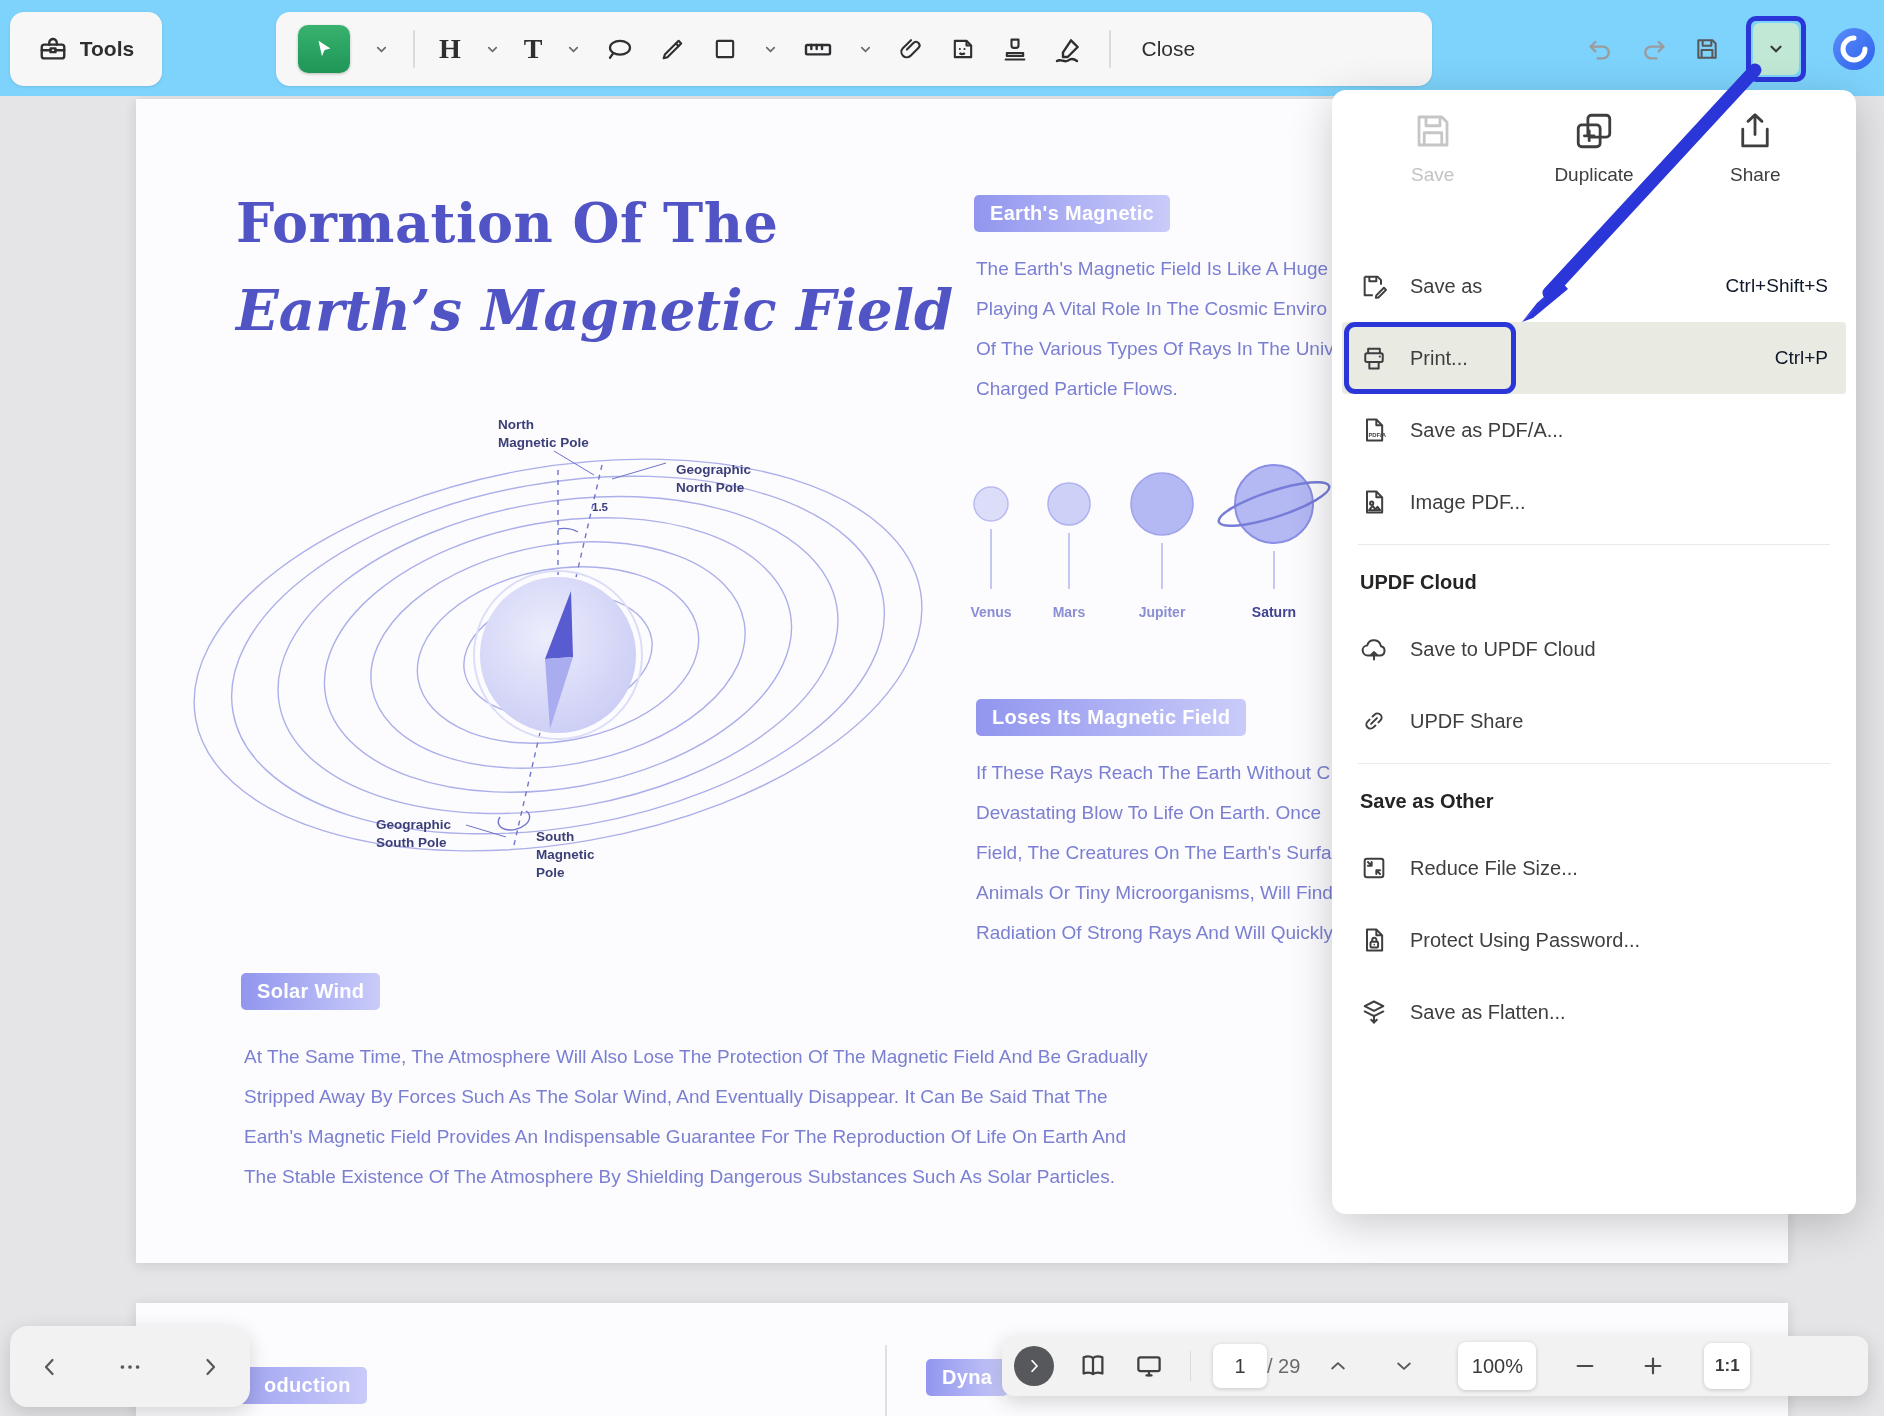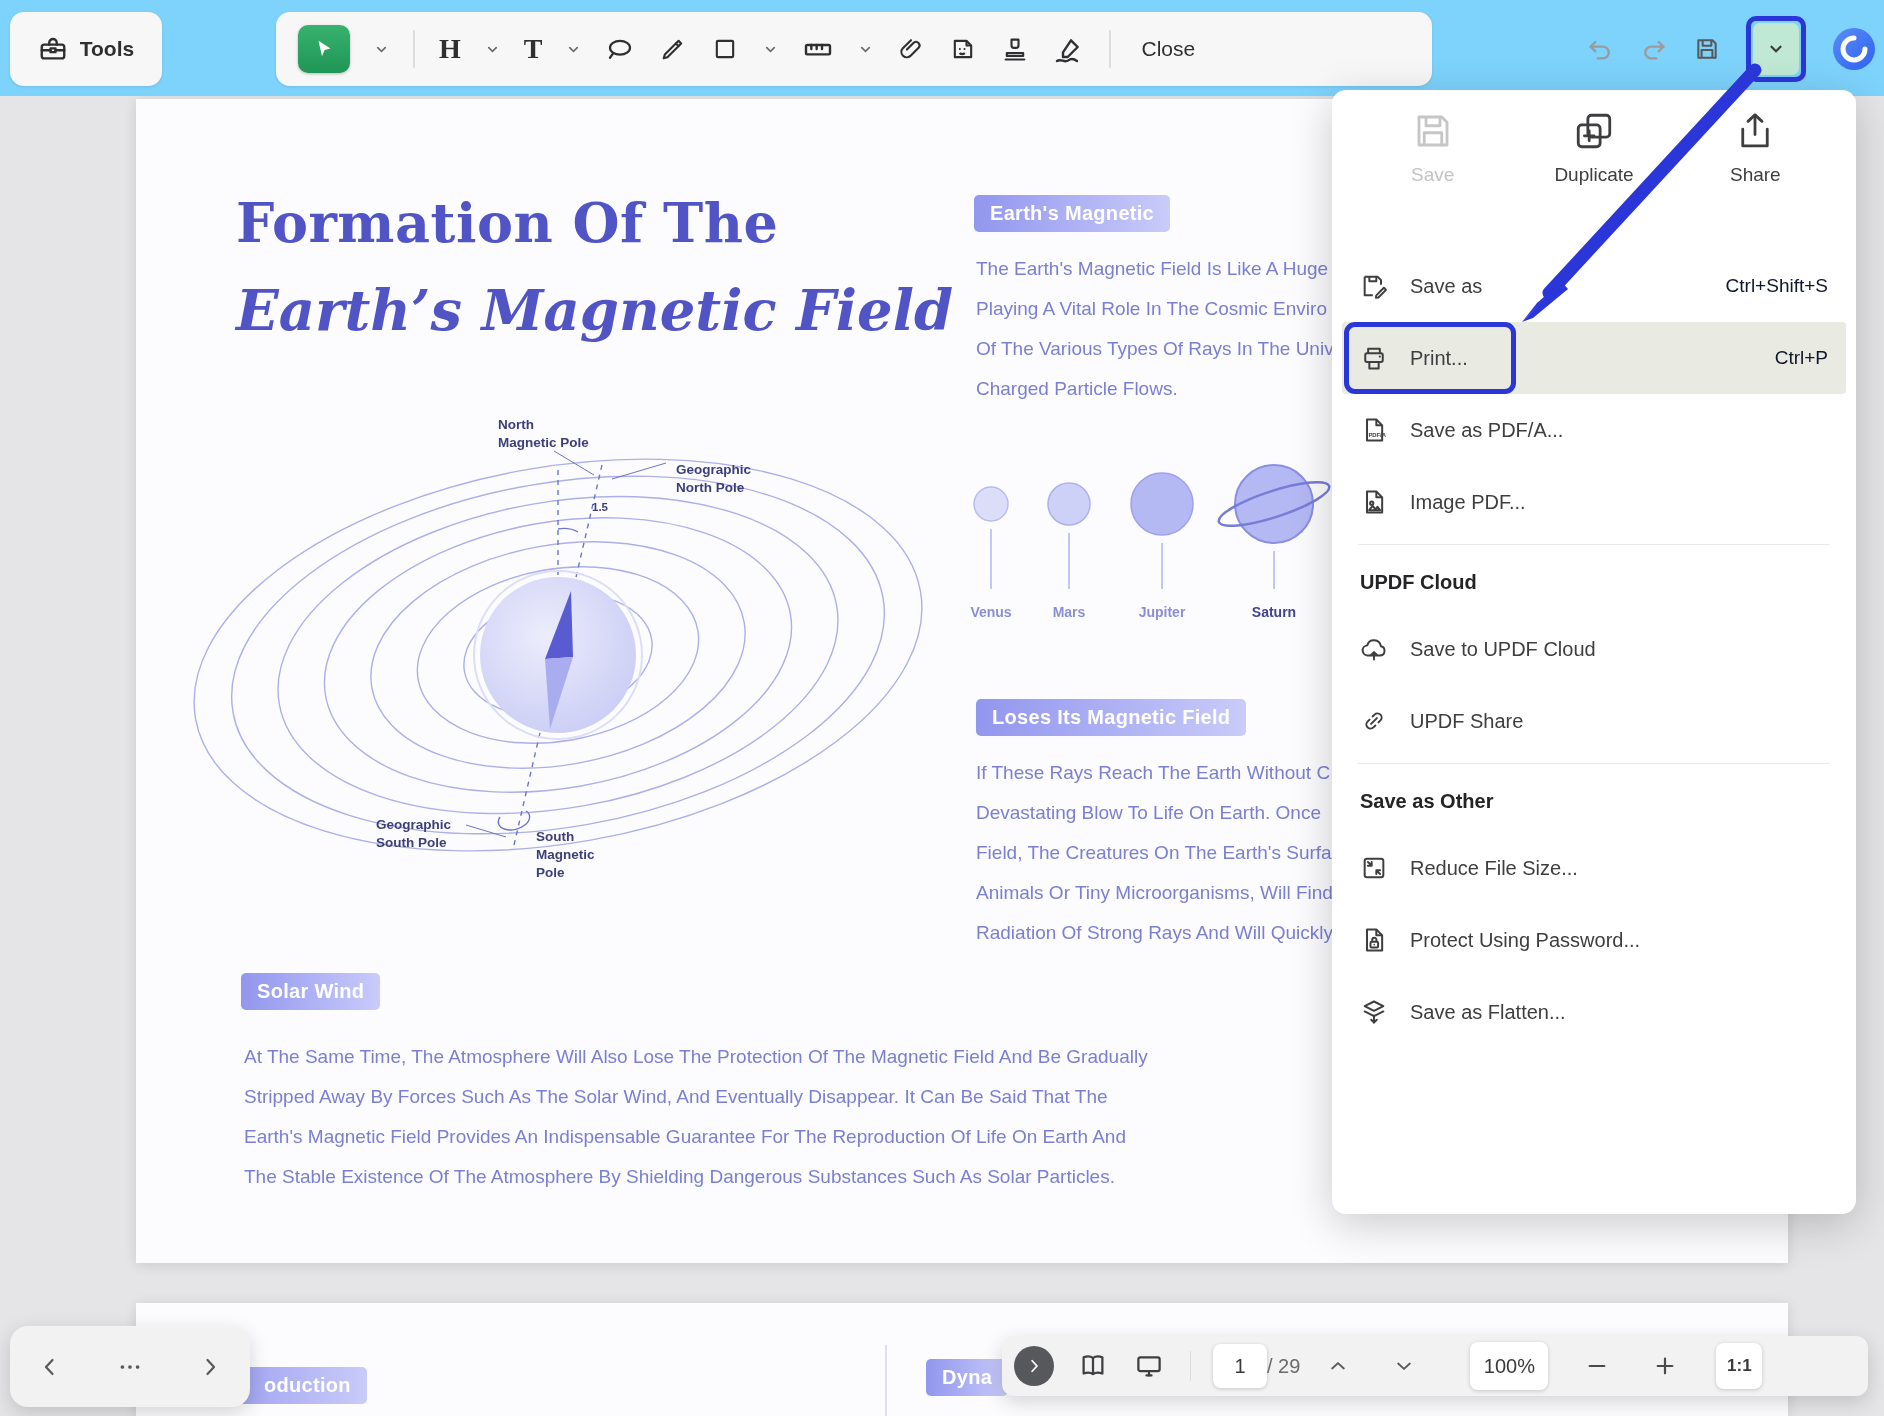--- a/index.html
+++ b/index.html
@@ -503,21 +503,21 @@
   <span style="margin-left:28px;color:#58585a;">
     <svg width="20" height="20" viewBox="0 0 24 24" fill="none" stroke="currentColor" stroke-width="2.2" stroke-linecap="round" stroke-linejoin="round">
         <path d="M5 15l7-6.5L19 15"></path>
       </svg>
   </span>
   <span style="margin-left:46px;color:#58585a;">
     <svg width="20" height="20" viewBox="0 0 24 24" fill="none" stroke="currentColor" stroke-width="2.2" stroke-linecap="round" stroke-linejoin="round">
         <path d="M5 9l7 6.5L19 9"></path>
       </svg>
   </span>
-  <span class="pill" style="margin-left:56px;width:78px;height:48px;">100%</span>
+  <span class="pill" style="margin-left:44px;width:78px;height:48px;">100%</span>
   <span style="margin-left:38px;color:#4a4a4c;">
     <svg width="22" height="22" viewBox="0 0 24 24" stroke="currentColor" stroke-width="2.4" stroke-linecap="round">
         <path d="M4 12h16"></path>
       </svg>
   </span>
   <span style="margin-left:46px;color:#4a4a4c;">
     <svg width="22" height="22" viewBox="0 0 24 24" fill="none" stroke="currentColor" stroke-width="2.4" stroke-linecap="round">
         <path d="M4 12h16M12 4v16"></path>
       </svg>
   </span>

